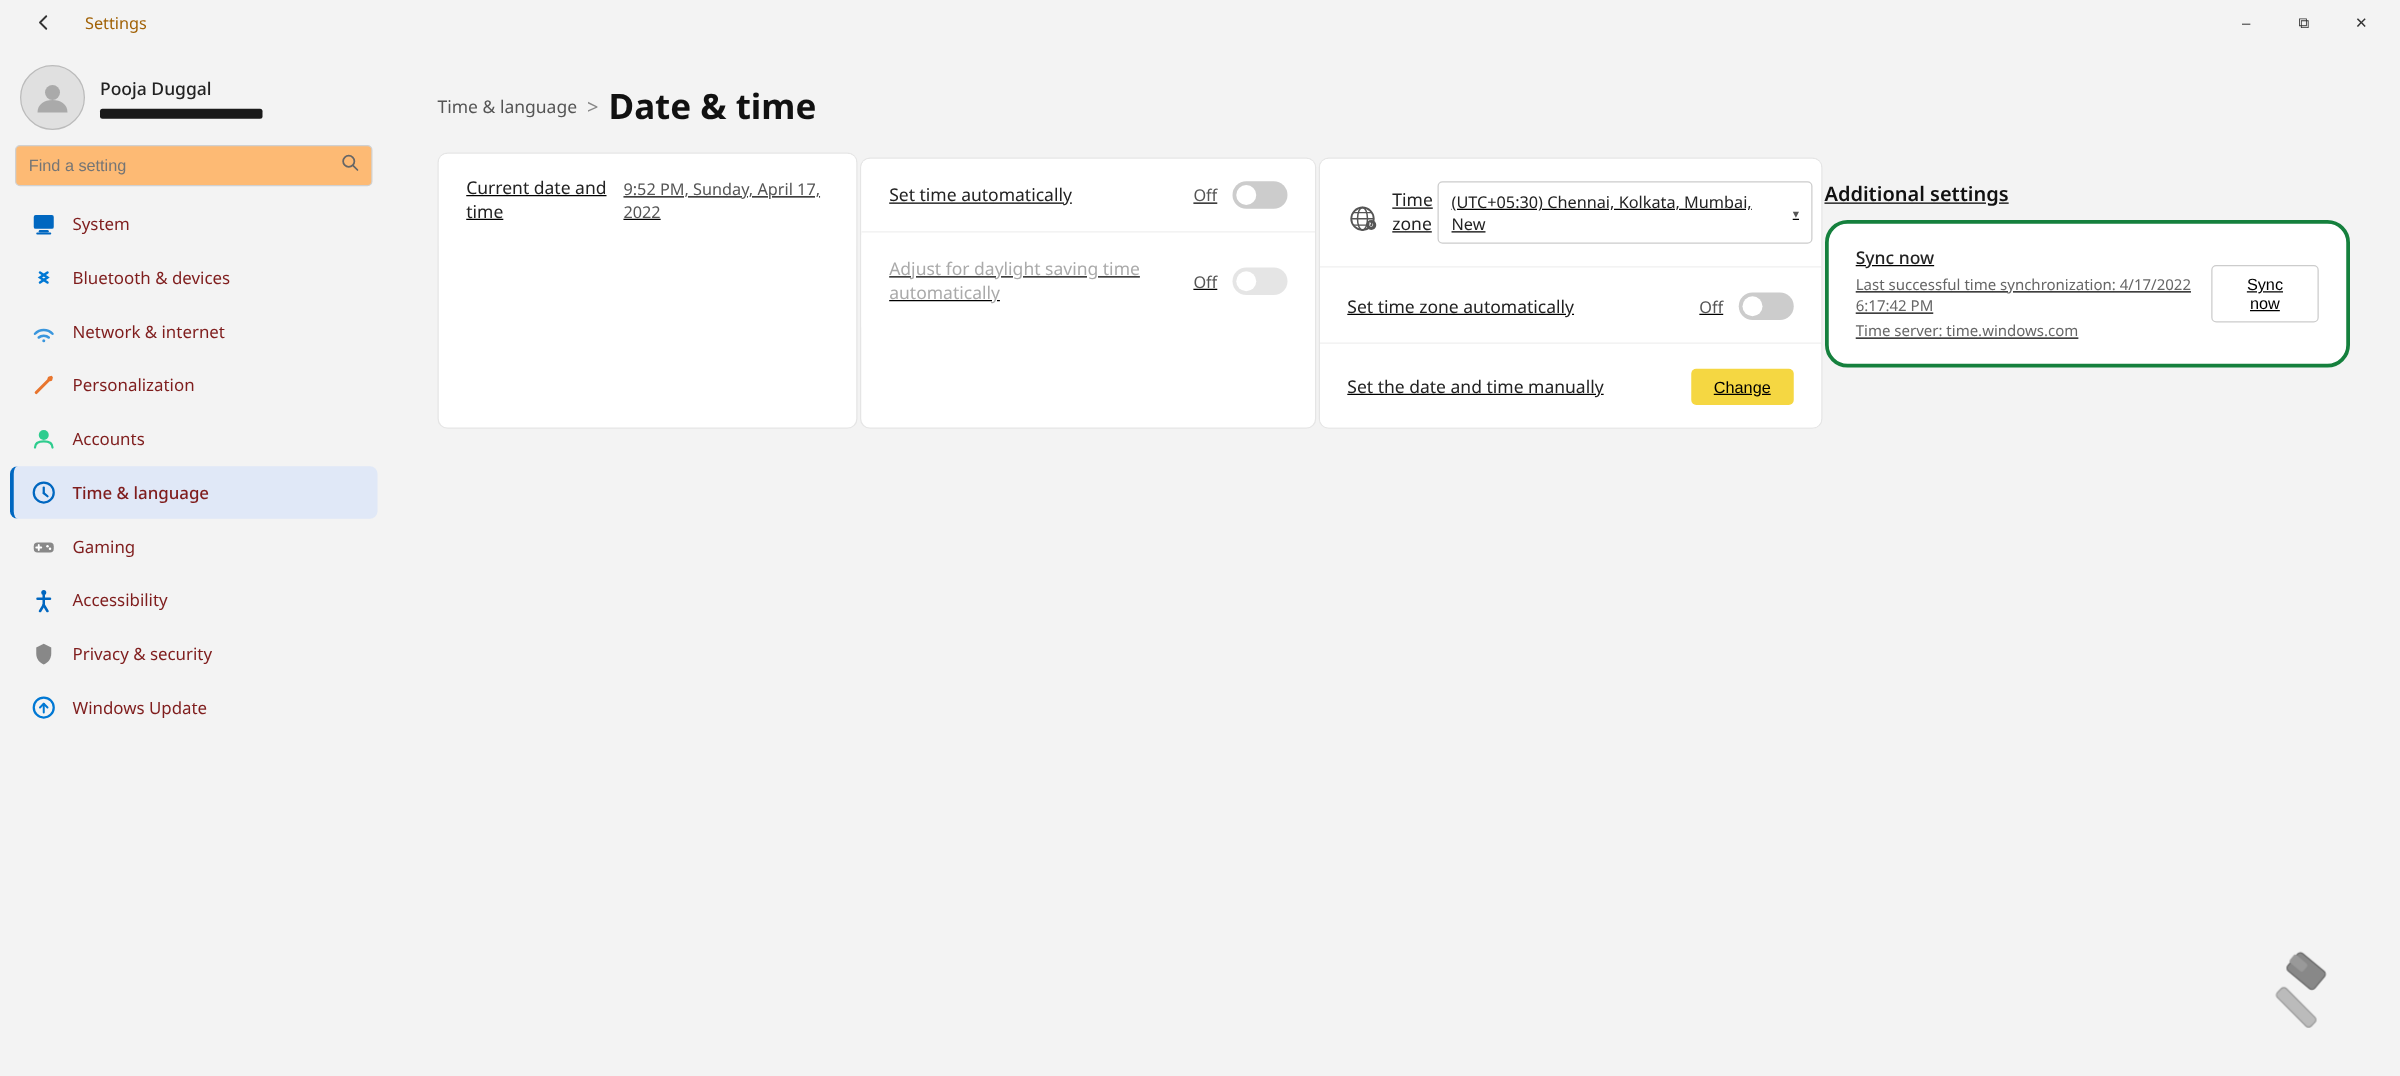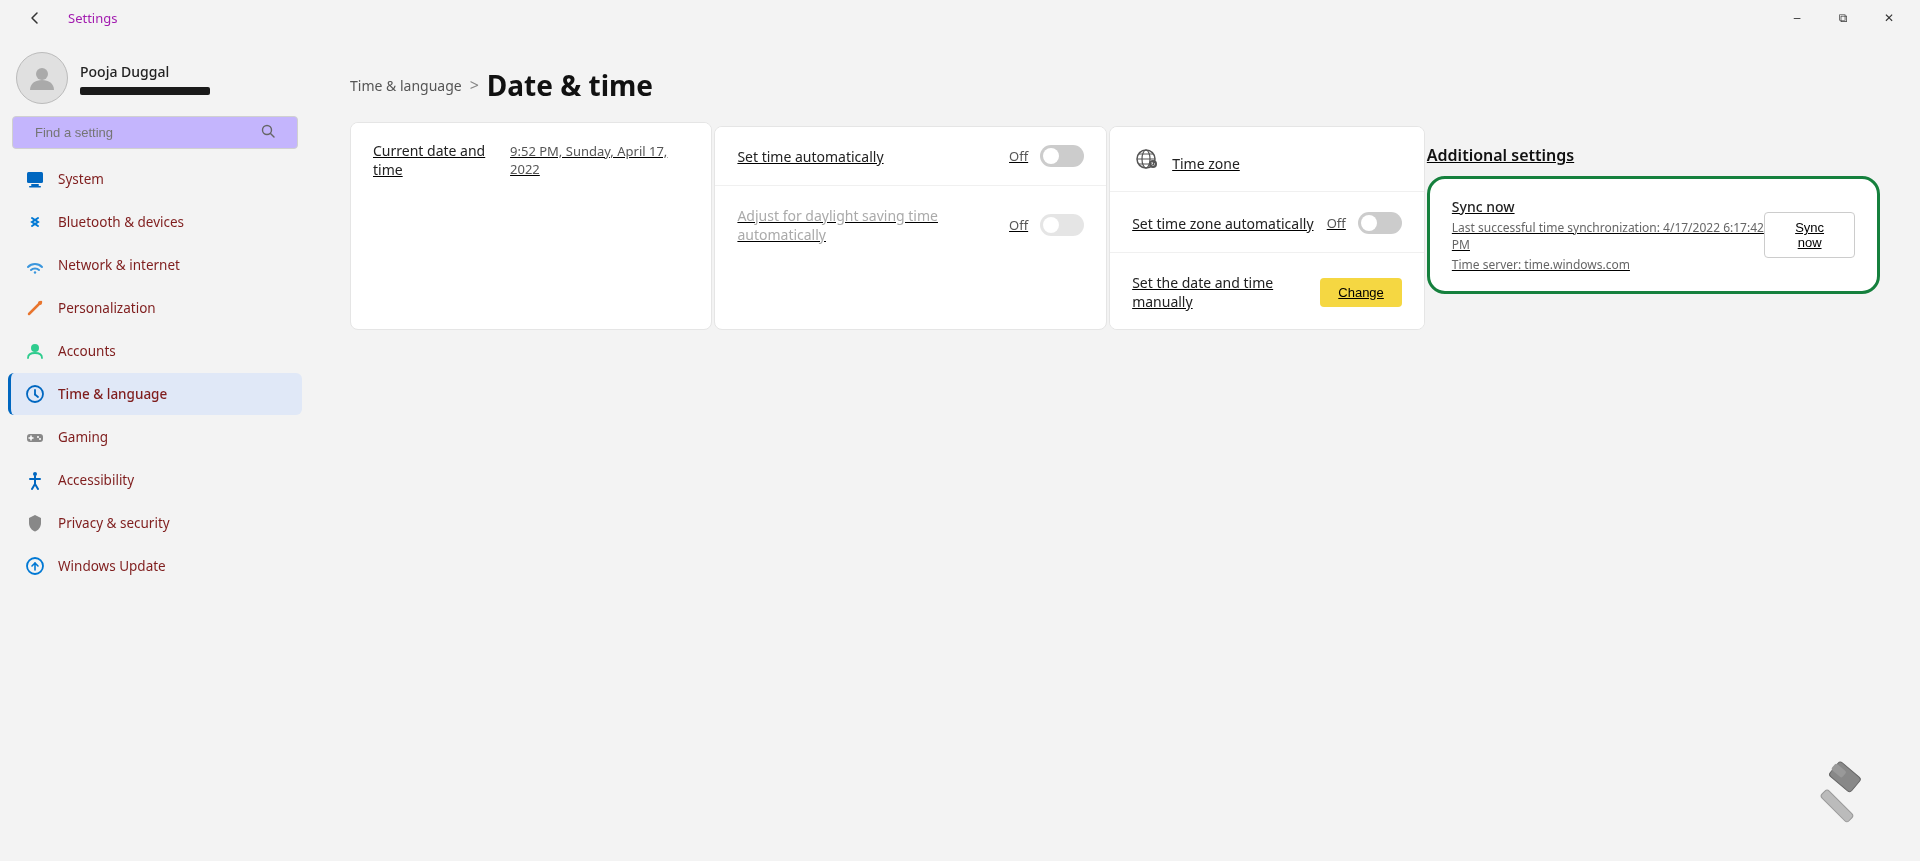--- a/index.html
+++ b/index.html
@@ -22,21 +22,21 @@
       padding: 0 8px 0 12px;
       flex-shrink: 0;
     }
     .titlebar-left {
       display: flex;
       align-items: center;
       gap: 10px;
     }
     .titlebar-title {
       font-size: 13px;
-      color: #a21caf;
+      color: #a16207;
     }
     .titlebar-controls {
       display: flex;
       gap: 0;
     }
     .titlebar-btn {
       width: 46px;
       height: 36px;
       display: flex;
       align-items: center;
@@ -94,24 +94,24 @@
     .user-bar {
       width: 130px;
       height: 8px;
       background: #1a1a1a;
       border-radius: 2px;
     }
     .search-box {
       margin: 0 12px 8px 12px;
       display: flex;
       align-items: center;
-      background: #c4b5fd;
+      background: #fdba74;
       border: 1px solid #d0d0d0;
       border-radius: 4px;
-      padding: 6px 22px;
+      padding: 6px 10px;
       gap: 8px;
     }
     .search-box input {
       border: none;
       outline: none;
       font-size: 13px;
       color: #666;
       background: transparent;
       flex: 1;
     }
@@ -497,20 +497,24 @@
                 <circle cx="12" cy="12" r="9" stroke="#555" stroke-width="1.5"></circle>
                 <ellipse cx="12" cy="12" rx="4" ry="9" stroke="#555" stroke-width="1.2"></ellipse>
                 <line x1="3" y1="12" x2="21" y2="12" stroke="#555" stroke-width="1.2"></line>
                 <path d="M5 7h14M5 17h14" stroke="#555" stroke-width="1"></path>
                 <circle cx="19" cy="17" r="4" fill="#555"></circle>
                 <text x="19" y="17.5" text-anchor="middle" fill="white" font-size="5" dominant-baseline="middle">↻</text>
               </svg>
             </div>
             <span class="card-label">Time zone</span>
           </div>
+          <div class="select-dropdown">
+            <span>(UTC+05:30) Chennai, Kolkata, Mumbai, New</span>
+            <span class="chevron">▾</span>
+          </div>
         </div>
 
         <div class="card">
           <span class="card-label">Set time zone automatically</span>
           <div class="card-right">
             <span class="toggle-label">Off</span>
             <div class="toggle"></div>
           </div>
         </div>
 

